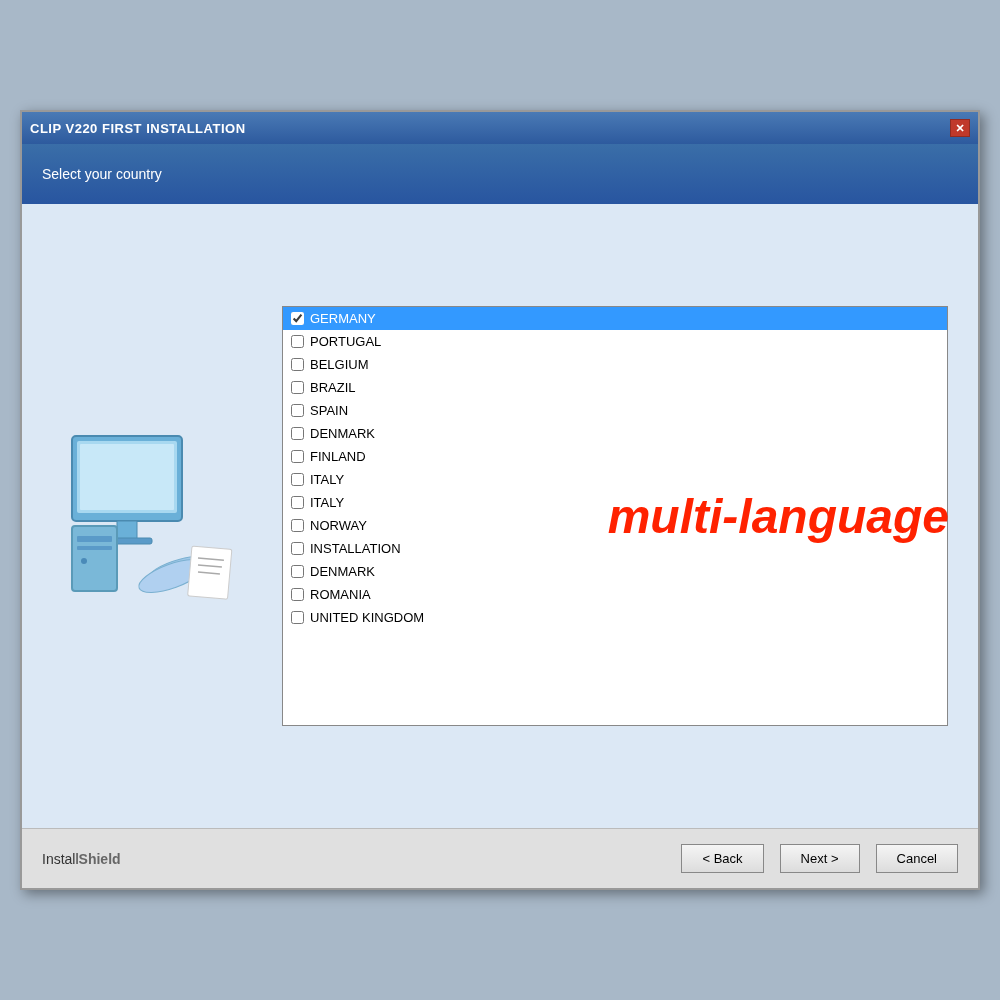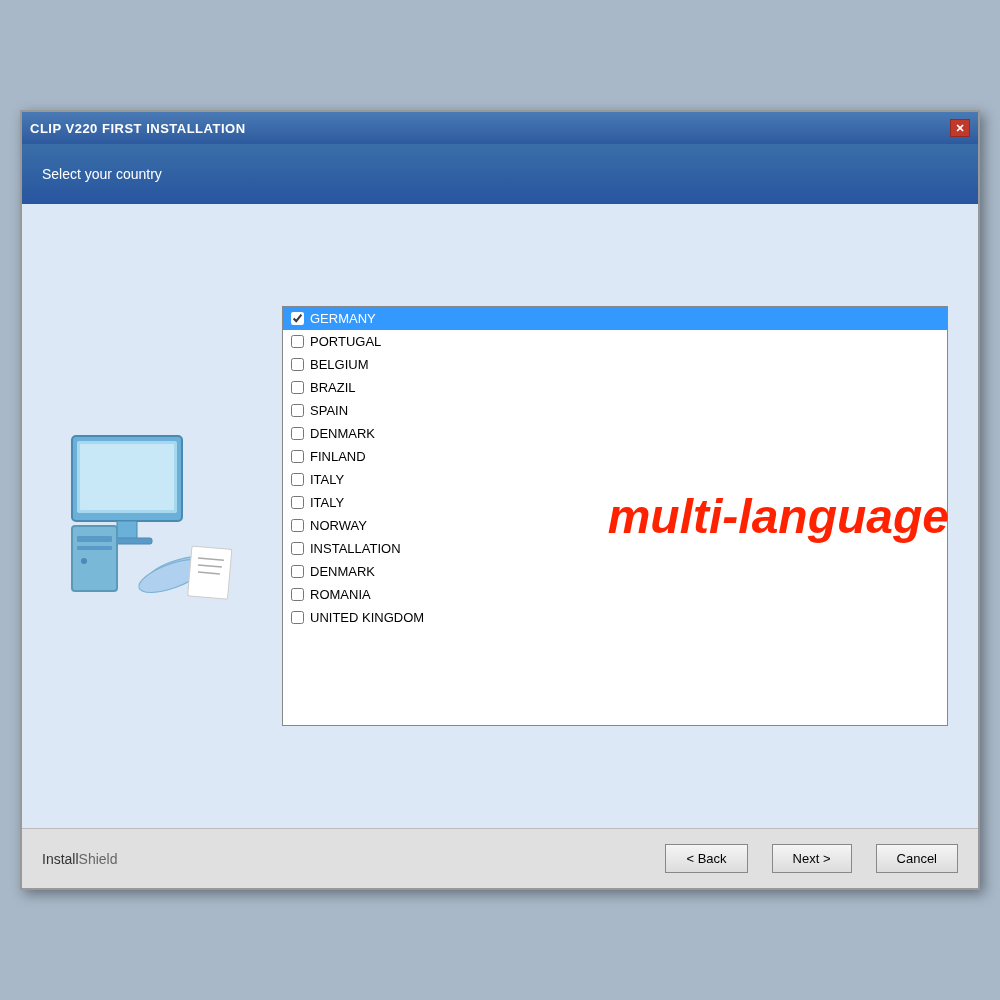--- a/index.html
+++ b/index.html
@@ -167,25 +167,26 @@
       color: #333;
     }
 
     .install-shield-logo span.install {
       font-weight: normal;
       color: #333;
     }
 
     .install-shield-logo span.shield {
       color: #666;
+      font-weight: bold;
     }
 
     .bottom-buttons {
       display: flex;
-      gap: 24px;
+      gap: 16px;
     }
 
     .btn {
       padding: 6px 20px;
       font-size: 13px;
       background: linear-gradient(to bottom, #f5f5f5, #dcdcdc);
       border: 1px solid #888;
       cursor: pointer;
       min-width: 80px;
       text-align: center;

